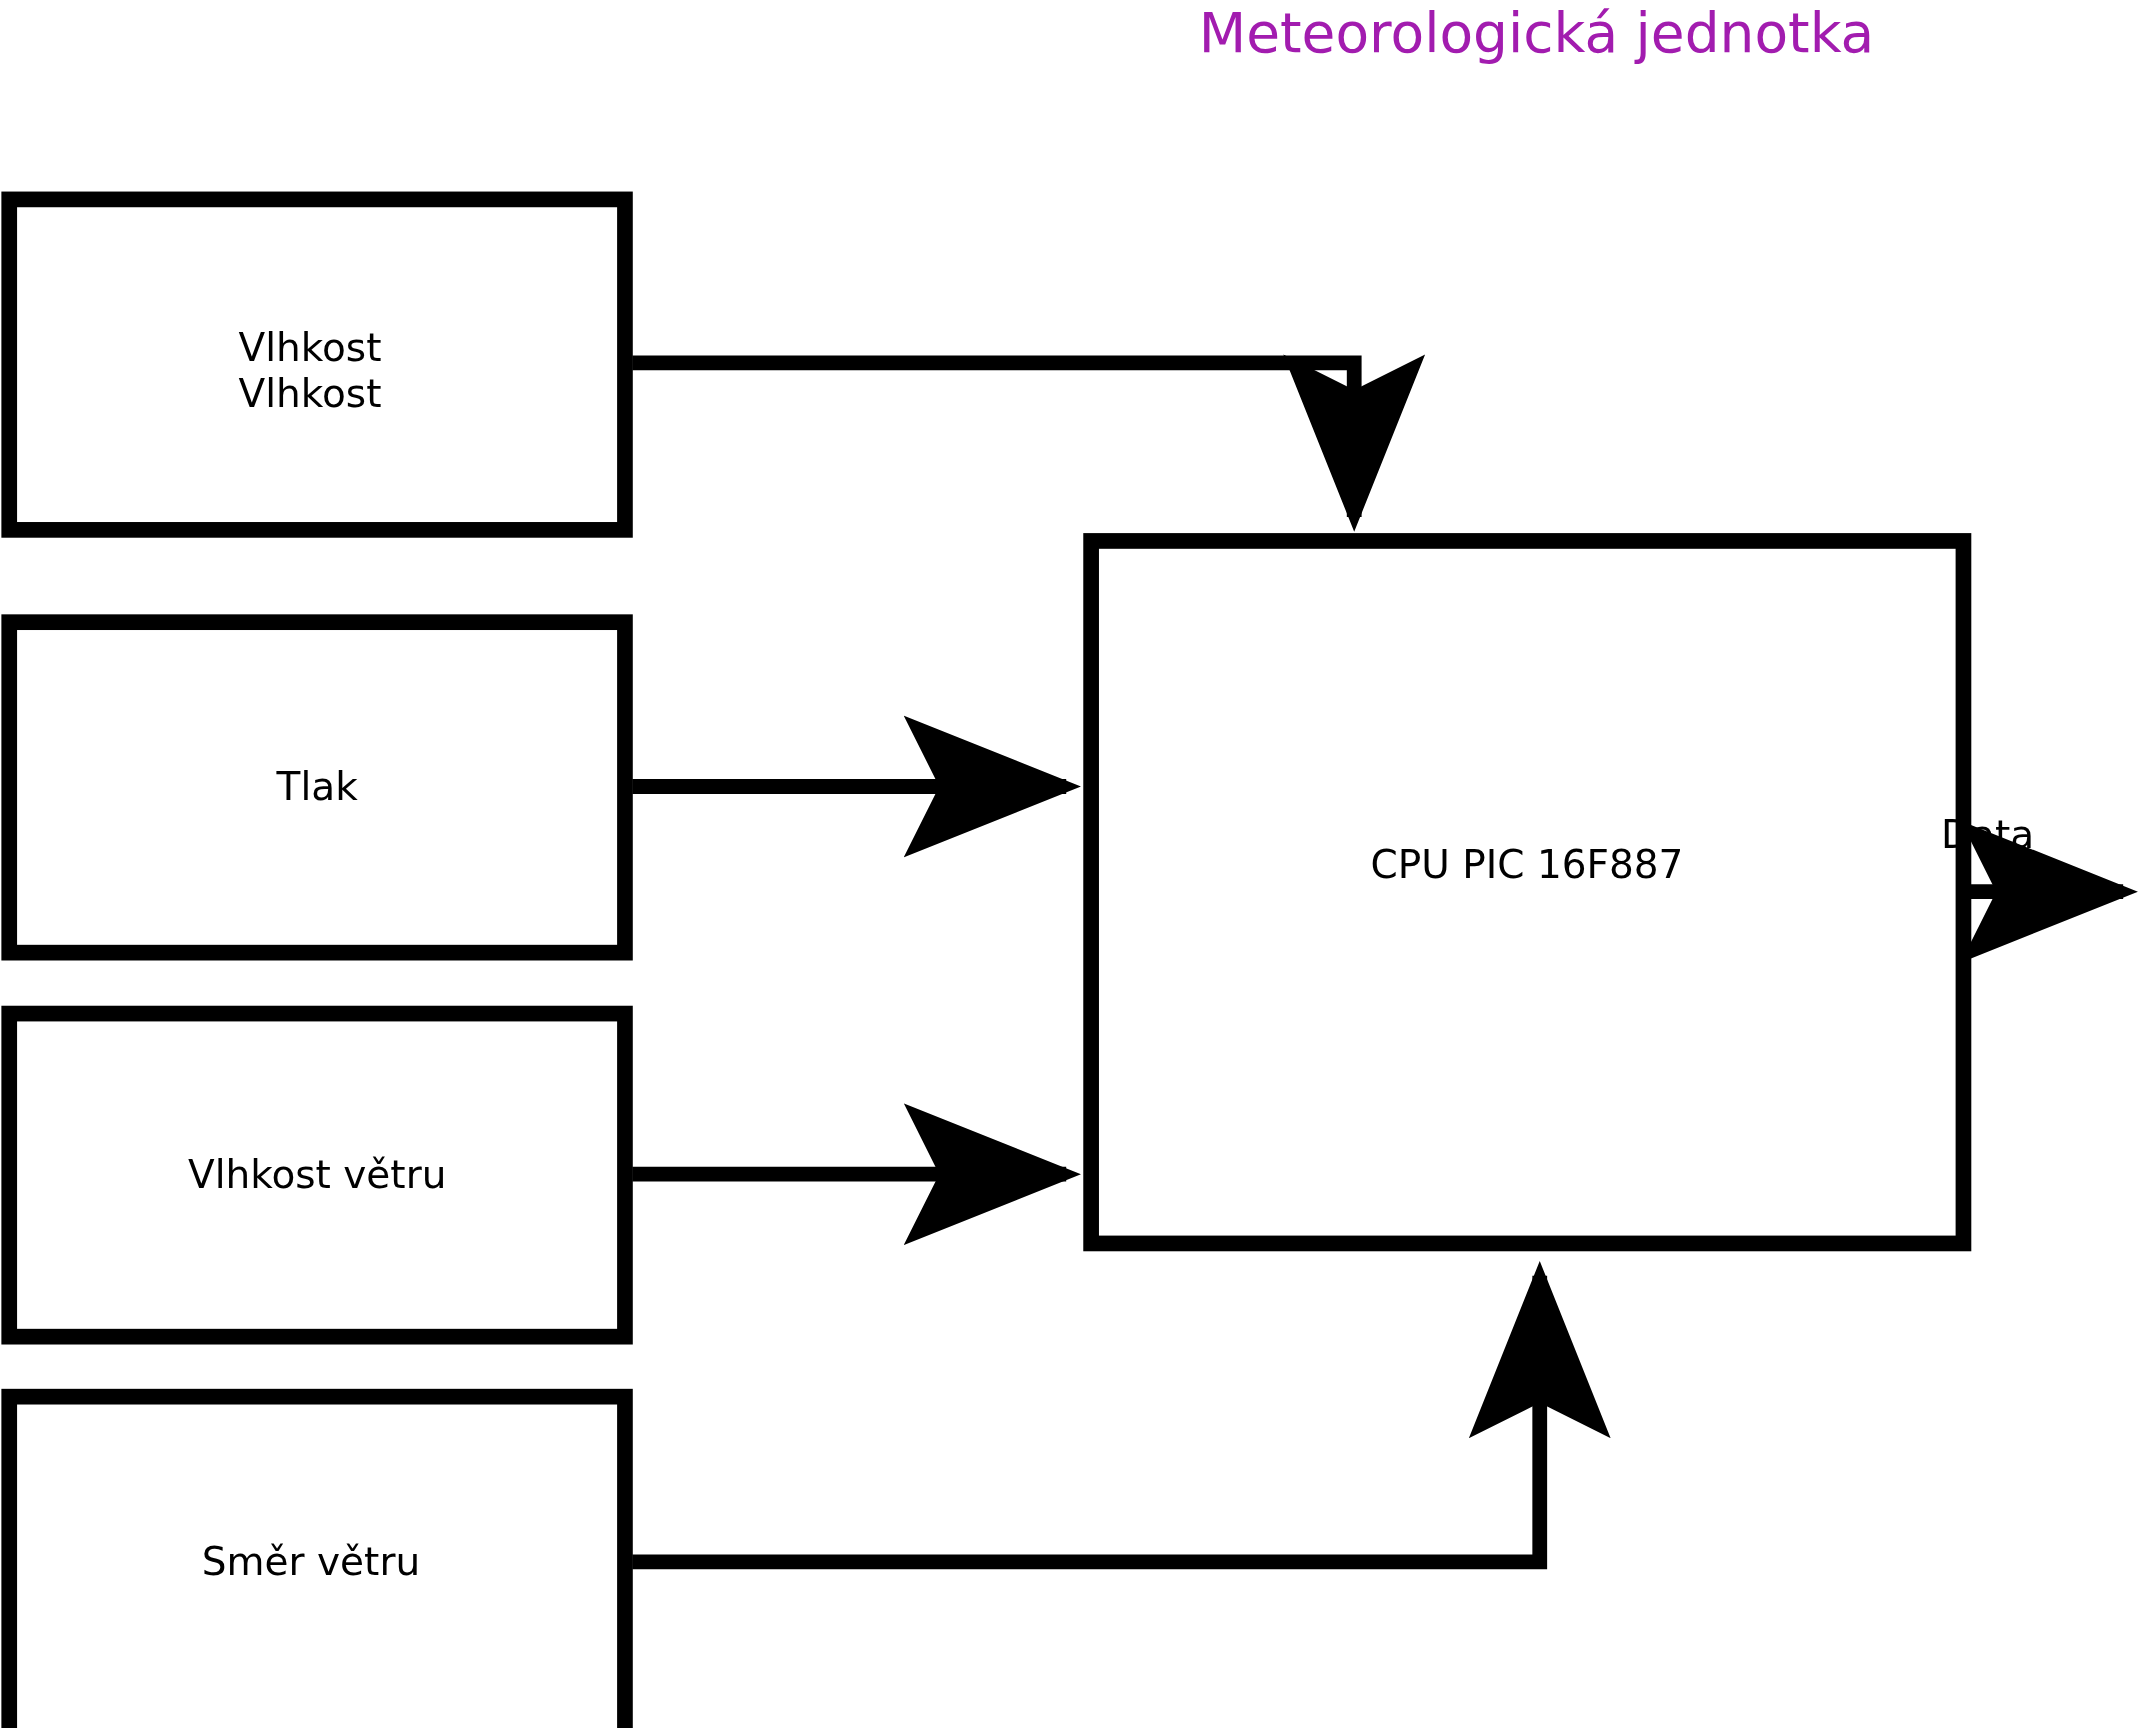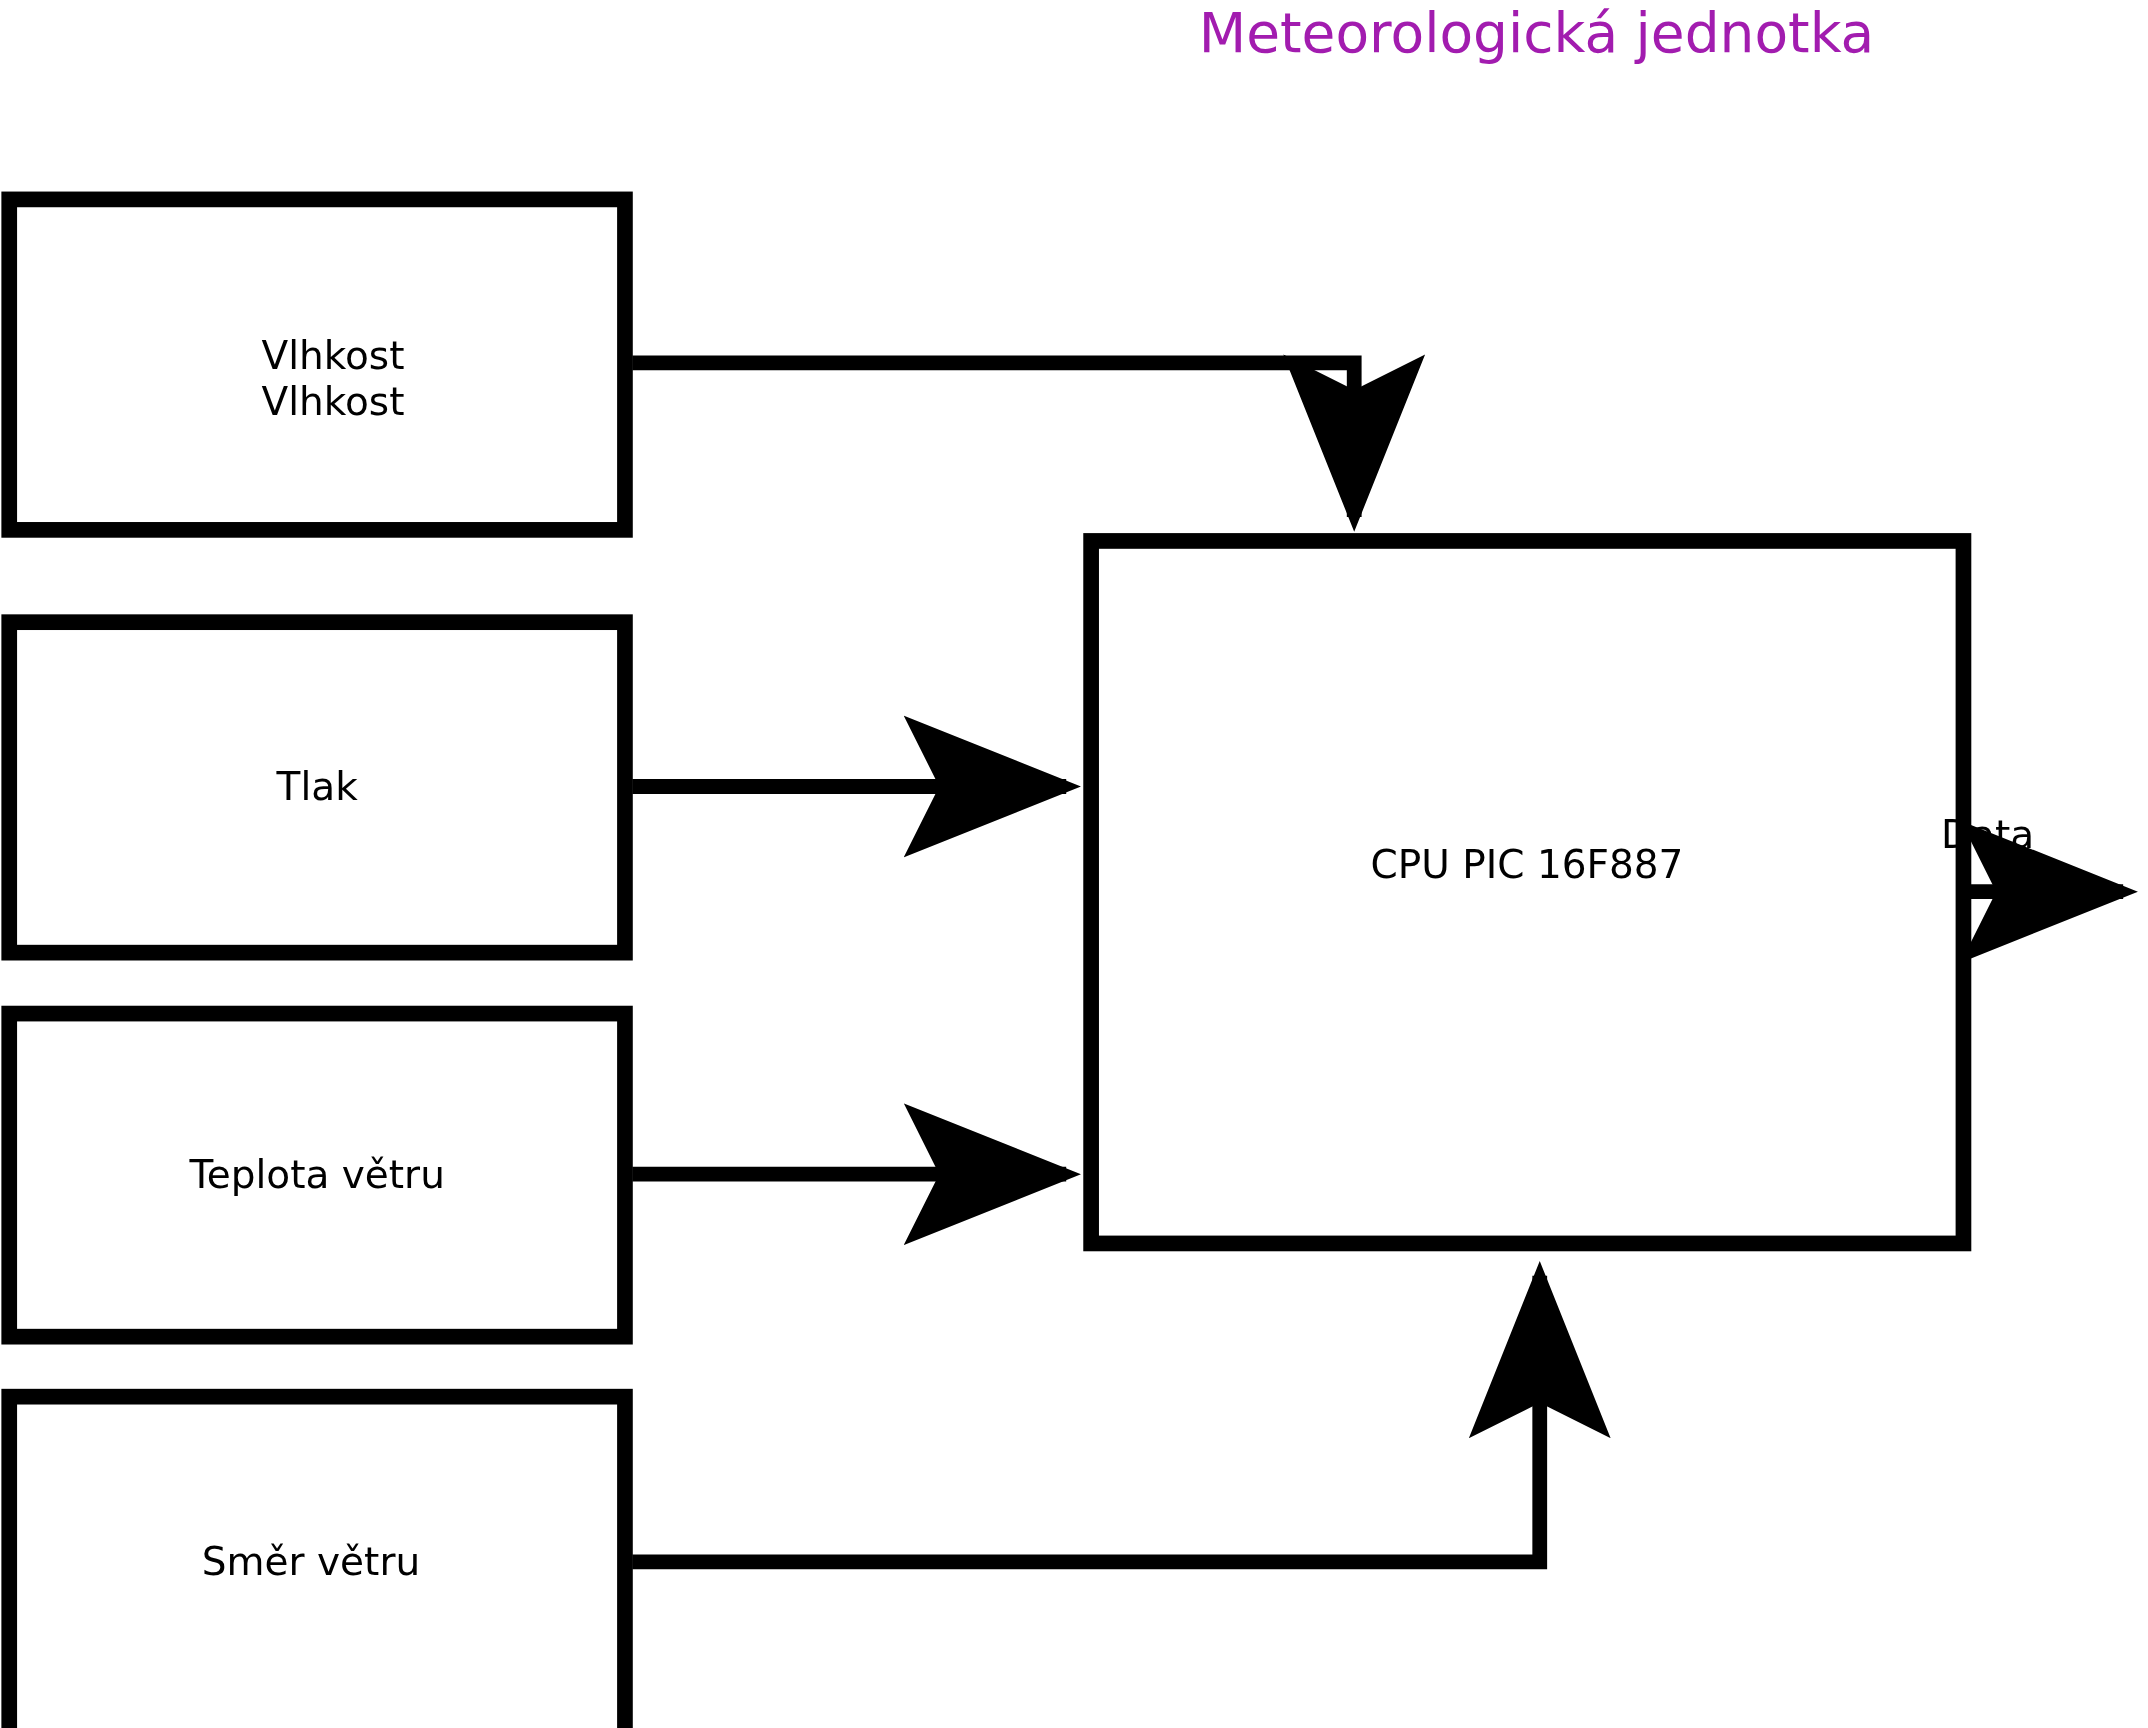--- a/index.html
+++ b/index.html
@@ -87,25 +87,25 @@
 
     <path d="M 685 852 L 1155 852" fill="none" stroke="#000000" stroke-width="16" marker-end="url(#arrow-right)"></path>
 
     <path d="M 685 1272 L 1155 1272" fill="none" stroke="#000000" stroke-width="16" marker-end="url(#arrow-right)"></path>
 
     <path d="M 685 1692 L 1668 1692 L 1668 1382" fill="none" stroke="#000000" stroke-width="16" marker-end="url(#arrow-up)"></path>
 
     <path d="M 2127 966 L 2300 966" fill="none" stroke="#000000" stroke-width="16" marker-end="url(#arrow-right)"></path>
   </svg>
 
-  <div class="node-label" style="left:25px; top:325px; width:616px;margin-top:8px;"><span>Vlhkost</span><br><span>Vlhkost</span></div>
+  <div class="node-label" style="left:2px; top:325px; width:616px;"><span>Vlhkost</span><br><span>Vlhkost</span></div>
 
   <div class="node-label" style="left:9.2px; top:764px; width:616px;">Tlak</div>
 
-  <div class="node-label" style="left:9.2px; top:1152px; width:616px;">Teplota větru</div>
+  <div class="node-label" style="left:9.2px; top:1152px; width:616px;">Vlhkost větru</div>
 
   <div class="node-label" style="left:3px; top:1539px; width:616px;">Směr větru</div>
 
   <div class="node-label" style="left:1091px; top:842px; width:872px;">CPU PIC 16F887</div>
 
   <div class="edge-label" style="left:1941px; top:812px;">Data</div>
 
 </div>
 
 

